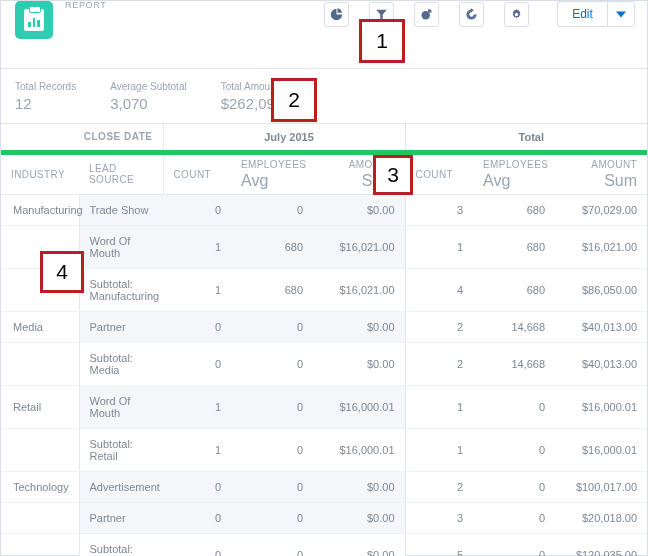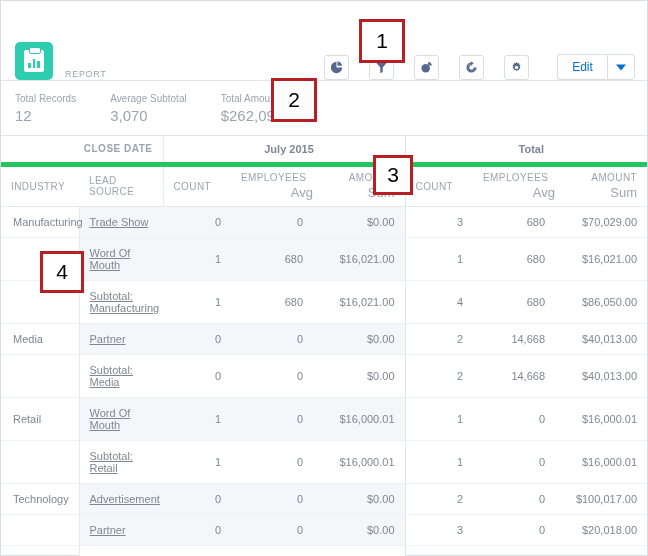--- a/index.html
+++ b/index.html
@@ -14,22 +14,22 @@
     position: relative;
     width: 648px;
     height: 556px;
     background: #ffffff;
     border: 1px solid #d8dde6;
   }
 
   
   .header {
     display: flex;
-    align-items: flex-end;
-    height: 80px;
+    align-items: flex-start;
+    height: 68px;
     padding: 0 12px 0 14px;
     border-bottom: 1px solid #e0e5ee;
     background: #ffffff;
   }
   .report-icon {
     width: 38px; height: 38px;
     border-radius: 5px;
     background: #2ecdb0;
     flex: 0 0 auto;
     display: flex; align-items: center; justify-content: center;
@@ -165,35 +165,34 @@
     text-transform: uppercase;
     vertical-align: middle;
     border-bottom: 1px solid #e6eaf0;
   }
   .hdr-row th.left  { text-align: left; padding-left: 10px; }
   .hdr-row th.numh  { text-align: right; padding-right: 10px; }
   .hdr-row .sub {
     display: block;
     text-transform: none;
     letter-spacing: 0;
-    font-size: 13px;
+    font-size: 16px;
     margin-top: 2px;
     color: #9aa5b1;
-    text-align: right;
   }
 
   tbody td {
     height: 31px;
     vertical-align: middle;
     border-bottom: 1px solid #eef1f5;
     color: #7d8894;
   }
   tbody tr.tall td { height: 43px; }
   td.industry { padding-left: 12px; text-align: left; }
-  td.lead     { padding-left: 10px; text-align: left; text-decoration: underline; }
+  td.lead     { padding-left: 10px; text-align: left; }
   td.num      { text-align: right; padding-right: 10px; }
 
   tr.detail td.lead,
   tr.detail td.num.g1 { background: #f4f6f9; }
   tr.subtotal td.lead,
   tr.subtotal td.num.g1 { background: #ffffff; }
 
   
   td.lead, th.sep-left { border-left: 1px solid #e6eaf0; }
   td.num.t1, th.sep-total { border-left: 1px solid #dfe4ec; }

